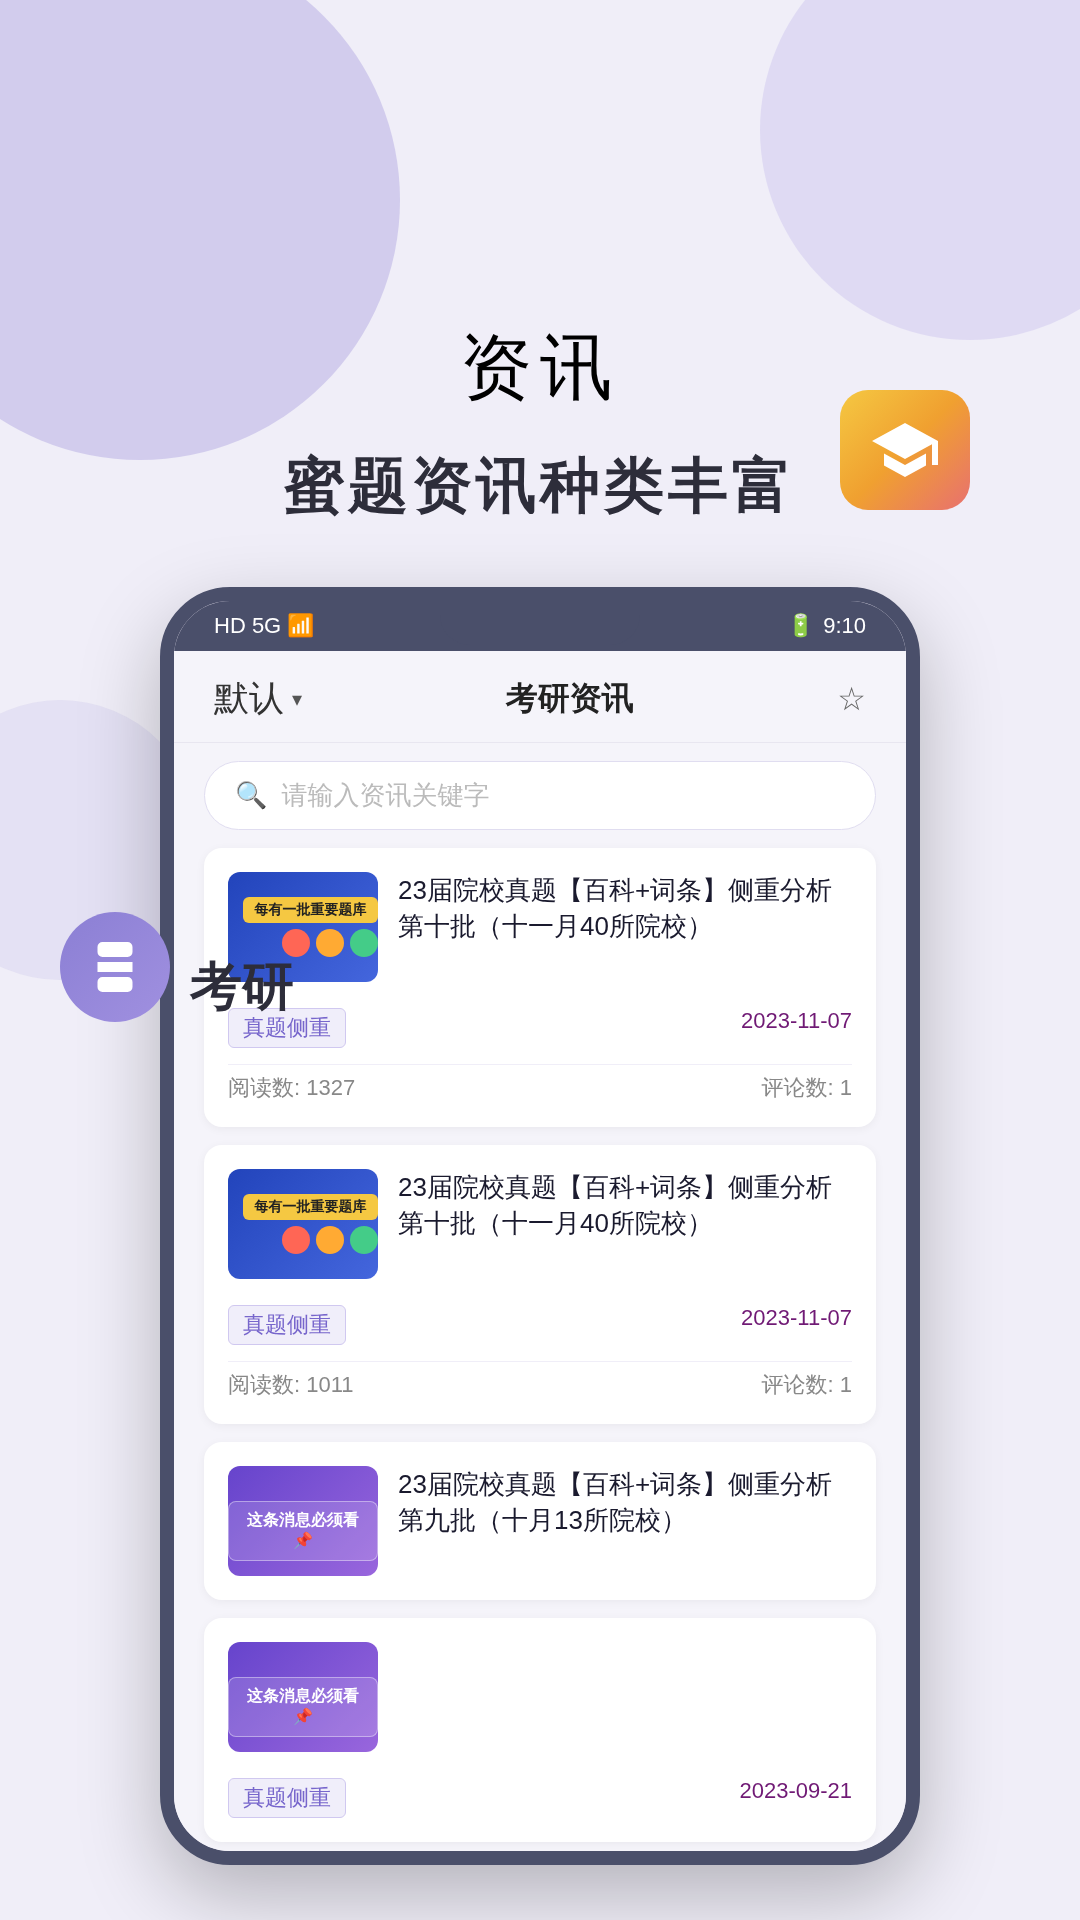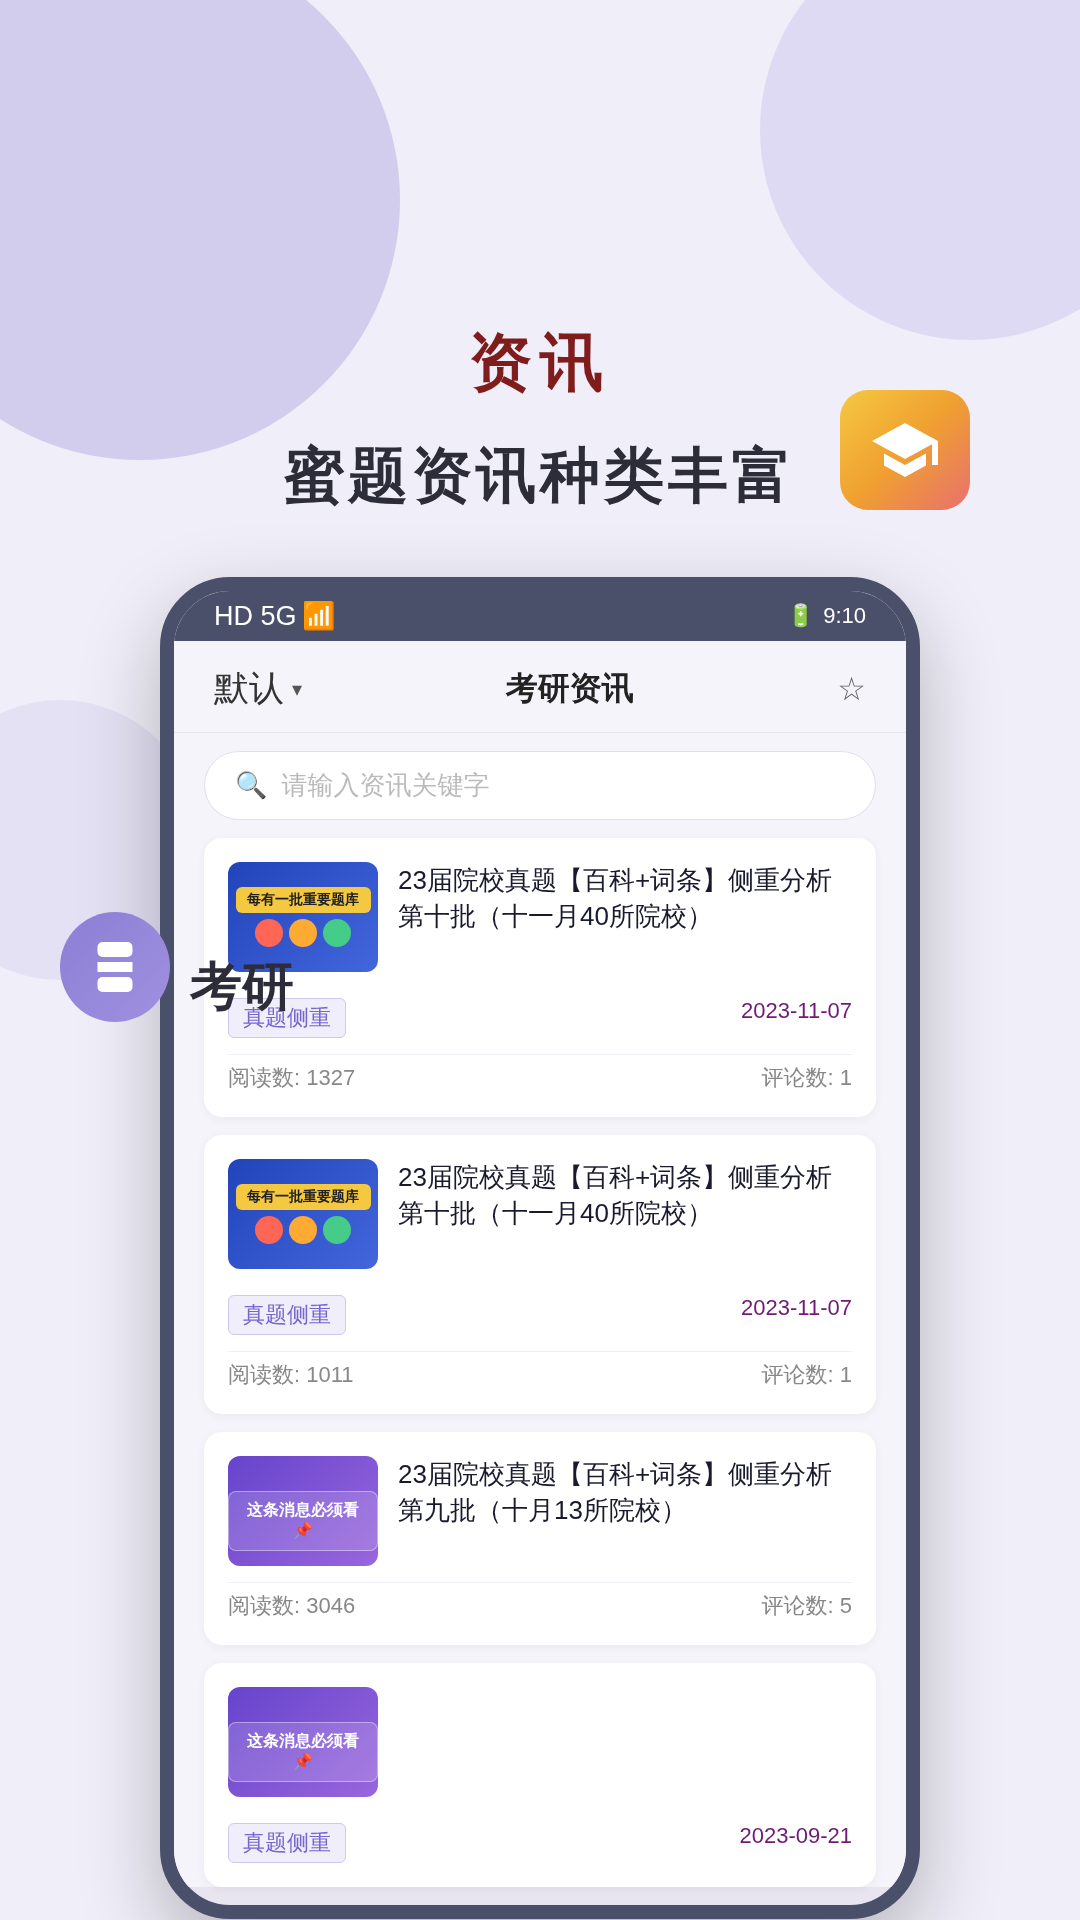--- a/index.html
+++ b/index.html
@@ -46,23 +46,23 @@
     }
 
     
     .header-section {
       position: relative;
       z-index: 10;
       padding-top: 320px;
       text-align: center;
     }
     .main-title {
-      font-size: 63px;
-      font-weight: 700;
-      color: #7f1d1d;
+      font-size: 72px;
+      font-weight: 400;
+      color: #000000;
       letter-spacing: 8px;
       margin-bottom: 30px;
     }
     .subtitle {
       font-size: 60px;
       font-weight: 700;
       color: #2d2d3a;
       letter-spacing: 4px;
     }
 
@@ -136,21 +136,21 @@
     }
     .phone-notch-area {
       background: #4a4f6a;
       height: 50px;
       display: flex;
       align-items: center;
       justify-content: space-between;
       padding: 0 40px;
     }
     .status-left {
-      font-size: 27px;
+      font-size: 22px;
       color: white;
       display: flex;
       align-items: center;
       gap: 6px;
     }
     .status-right {
       font-size: 22px;
       color: white;
       display: flex;
       align-items: center;
@@ -250,21 +250,21 @@
       border-radius: 12px;
       flex-shrink: 0;
       overflow: hidden;
     }
     .thumb-colorful {
       background: linear-gradient(135deg, #2244bb, #4466dd);
       width: 100%;
       height: 100%;
       display: flex;
       flex-direction: column;
-      align-items: center;
+      align-items: flex-end;
       justify-content: center;
       position: relative;
     }
     .thumb-yellow-banner {
       background: #f5c842;
       width: 90%;
       padding: 4px 6px;
       border-radius: 6px;
       text-align: center;
       font-size: 14px;
@@ -456,24 +456,20 @@
           <div class="news-item-top">
             <div class="news-thumbnail">
               <div class="thumb-purple">
                 <div class="thumb-text-badge">这条消息必须看📌</div>
               </div>
             </div>
             <div class="news-title-wrap">
               <div class="news-title">23届院校真题【百科+词条】侧重分析第九批（十月13所院校）</div>
             </div>
           </div>
-          <div class="news-stats">
-            <span class="stat-text">阅读数: 3046</span>
-            <span class="stat-text">评论数: 5</span>
-          </div>
         </div>
 
         <div class="news-item">
           <div class="news-item-top">
             <div class="news-thumbnail">
               <div class="thumb-purple">
                 <div class="thumb-text-badge">这条消息必须看📌</div>
               </div>
             </div>
           </div>

